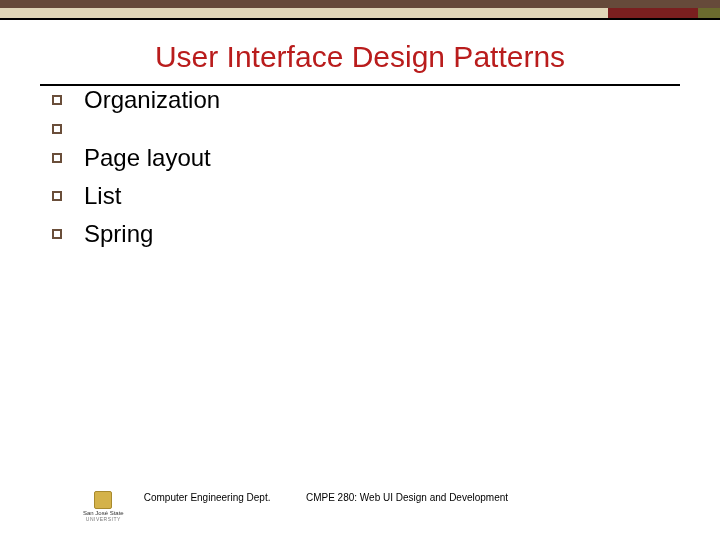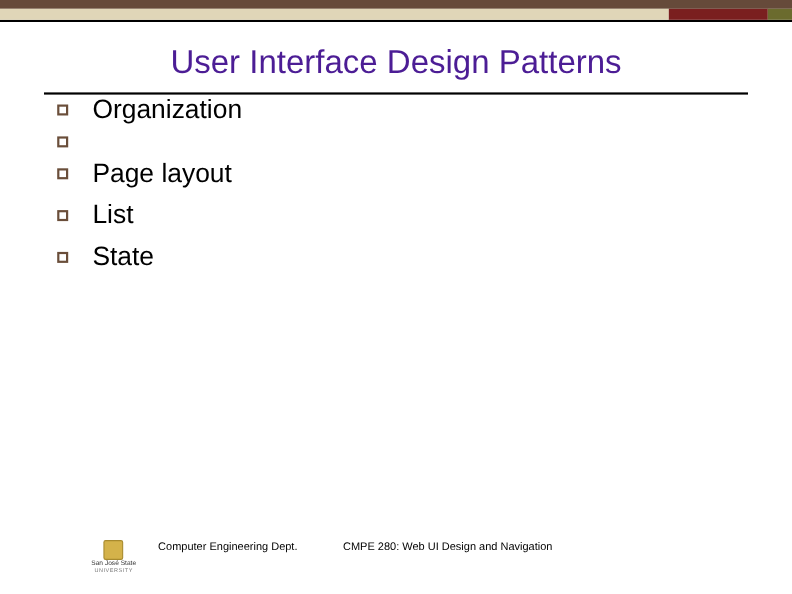--- a/index.html
+++ b/index.html
@@ -20,21 +20,21 @@
     width: 100%;
     height: 12px;
     display: flex;
     border-bottom: 2px solid #000;
   }
   .accent-beige { flex: 1; background: #e0d6b8; }
   .accent-maroon { width: 90px; background: #7a1f1f; }
   .accent-olive  { width: 22px; background: #6b6b2e; }
   .title {
     font-size: 30px;
-    color: #4c1d95;
+    color: #b91c1c;
     text-align: center;
     margin-top: 20px;
     padding-bottom: 10px;
     width: 640px;
     margin-left: auto;
     margin-right: auto;
     border-bottom: 2px solid #000;
     font-weight: 400;
   }
   .content {
@@ -133,30 +133,30 @@
   <div class="item">
     <span class="bullet"></span>
     <span class="item-label">Page layout</span>
   </div>
   <div class="item">
     <span class="bullet"></span>
     <span class="item-label">List</span>
   </div>
   <div class="item">
     <span class="bullet"></span>
-    <span class="item-label">State</span>
+    <span class="item-label">Spring</span>
   </div>
 </div>
 
 <div class="footer">
   <div class="logo">
     <div class="logo-icon"></div>
     <div class="logo-text">San José State</div>
     <div class="logo-sub">UNIVERSITY</div>
   </div>
   <div class="footer-left">
     <div>Computer Engineering Dept.</div>
   </div>
   <div class="footer-center">
-    <div>CMPE 280: Web UI Design and Navigation</div>
+    <div>CMPE 280: Web UI Design and Development</div>
   </div>
   <div class="page-num">2</div>
 </div>
 
 </body></html>

